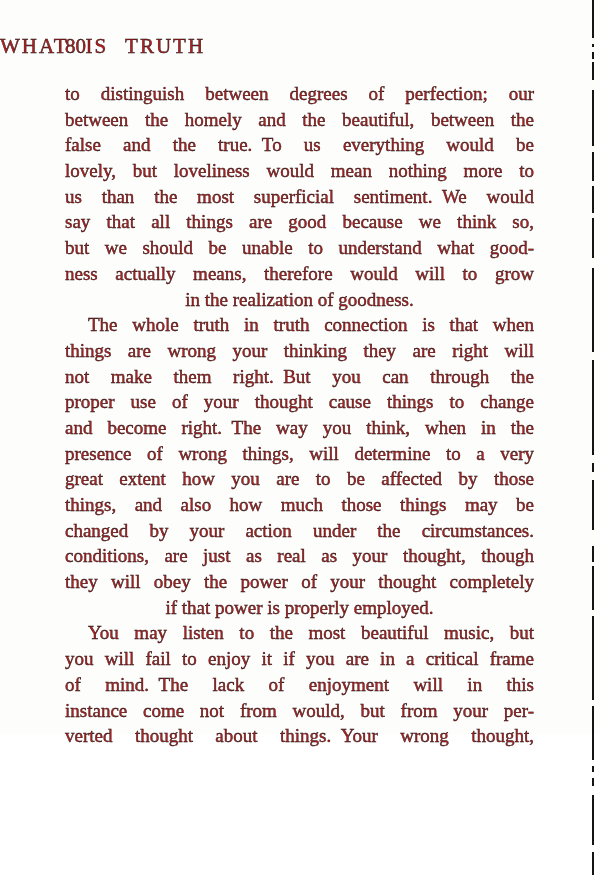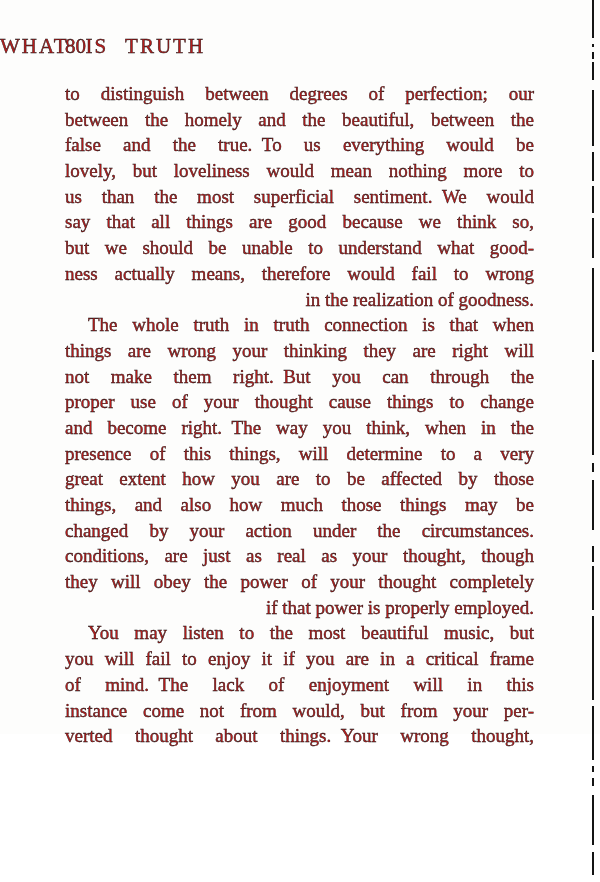--- a/index.html
+++ b/index.html
@@ -48,21 +48,21 @@
     position: absolute;
     top: 81px;
     left: 65px;
     width: 469px;
   }
   .line {
     height: 25.7px;
     line-height: 25.7px;
     font-size: 19px;
     white-space: nowrap;
-    text-align: right;
+    text-align: center;
     -webkit-text-stroke: 0.4px #141414;
   }
   .line.j {
     white-space: normal;
     text-align: justify;
     text-align-last: justify;
     font-family: Liberation Serif, serif;
   }
   .line.ind { padding-left: 23px; }
 
@@ -85,28 +85,28 @@
   </div>
 
   <div class="bodycol">
       <div class="line j">to distinguish between degrees of perfection; our</div>
       <div class="line j">between the homely and the beautiful, between the</div>
       <div class="line j">false and the true. To us everything would be</div>
       <div class="line j">lovely, but loveliness would mean nothing more to</div>
       <div class="line j">us than the most superficial sentiment. We would</div>
       <div class="line j">say that all things are good because we think so,</div>
       <div class="line j">but we should be unable to understand what good-</div>
-      <div class="line j">ness actually means, therefore would fail to wrong</div>
+      <div class="line j">ness actually means, therefore would will to grow</div>
       <div class="line">in the realization of goodness.</div>
       <div class="line j ind">The whole truth in truth connection is that when</div>
       <div class="line j">things are wrong your thinking they are right will</div>
       <div class="line j">not make them right. But you can through the</div>
       <div class="line j">proper use of your thought cause things to change</div>
       <div class="line j">and become right. The way you think, when in the</div>
-      <div class="line j">presence of this things, will determine to a very</div>
+      <div class="line j">presence of wrong things, will determine to a very</div>
       <div class="line j">great extent how you are to be affected by those</div>
       <div class="line j">things, and also how much those things may be</div>
       <div class="line j">changed by your action under the circumstances.</div>
       <div class="line j">conditions, are just as real as your thought, though</div>
       <div class="line j">they will obey the power of your thought completely</div>
       <div class="line">if that power is properly employed.</div>
       <div class="line j ind">You may listen to the most beautiful music, but</div>
       <div class="line j">you will fail to enjoy it if you are in a critical frame</div>
       <div class="line j">of mind. The lack of enjoyment will in this</div>
       <div class="line j">instance come not from would, but from your per-</div>

